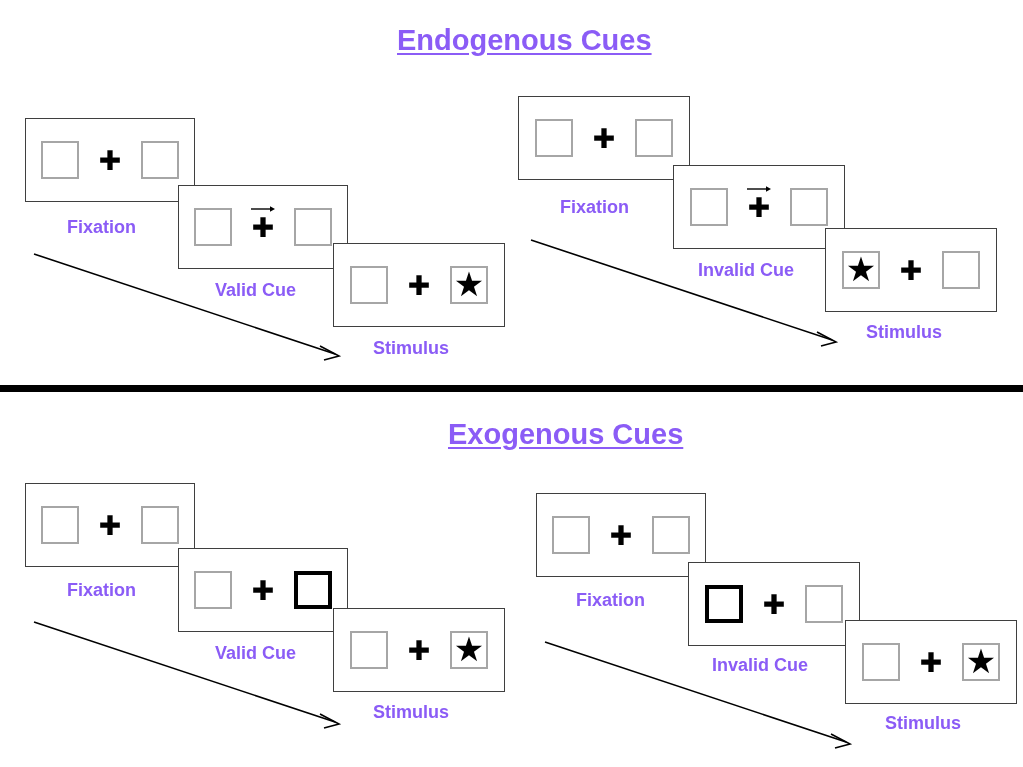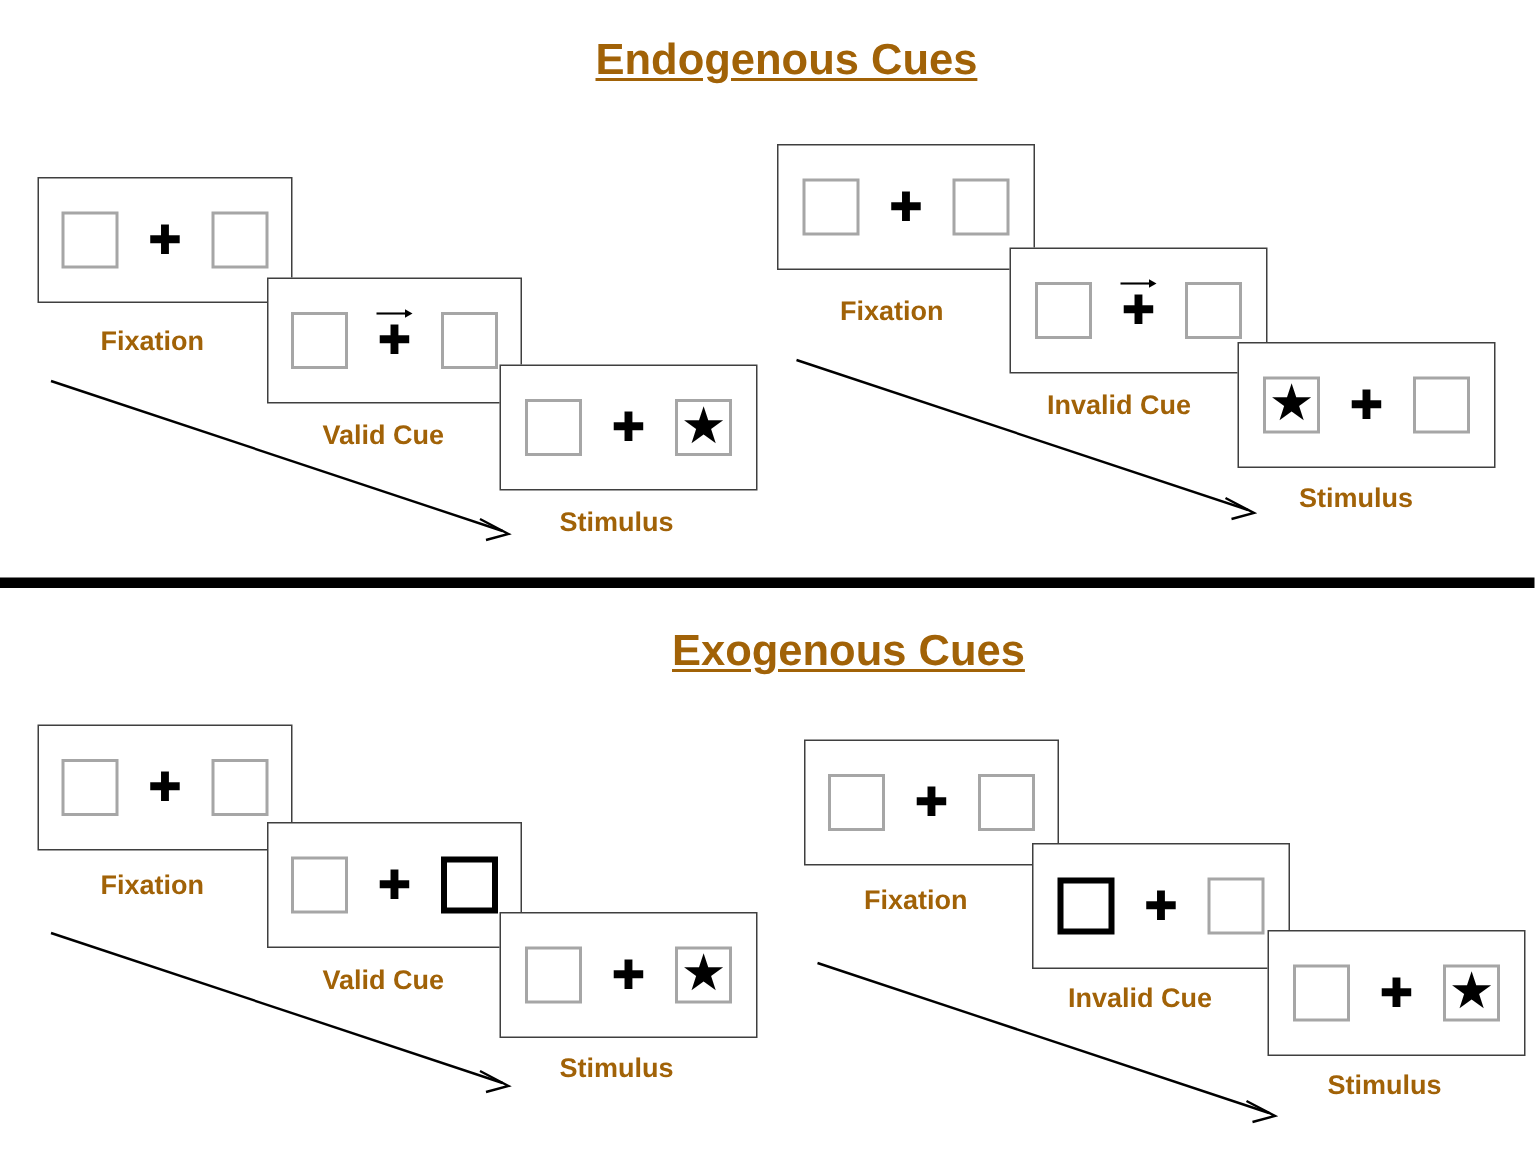--- a/index.html
+++ b/index.html
@@ -19,21 +19,21 @@
     left: 0; top: 0;
     width: 1023px;
     height: 767px;
   }
 
   
   .section-title {
     position: absolute;
     font-size: 29px;
     font-weight: bold;
-    color: #a16207;
+    color: #8b5cf6;
     text-decoration: underline;
     text-underline-offset: 3px;
     white-space: nowrap;
     letter-spacing: 0px;
   }
 
   
   .divider {
     position: absolute;
     left: 0;
@@ -102,21 +102,21 @@
     transform: translateX(-50%);
     width: 26px;
     height: 10px;
   }
 
   
   .caption {
     position: absolute;
     font-size: 18px;
     font-weight: bold;
-    color: #a16207;
+    color: #8b5cf6;
     white-space: nowrap;
   }
 
   
   .time-arrow {
     position: absolute;
     overflow: visible;
   }
 </style>
 </head>

